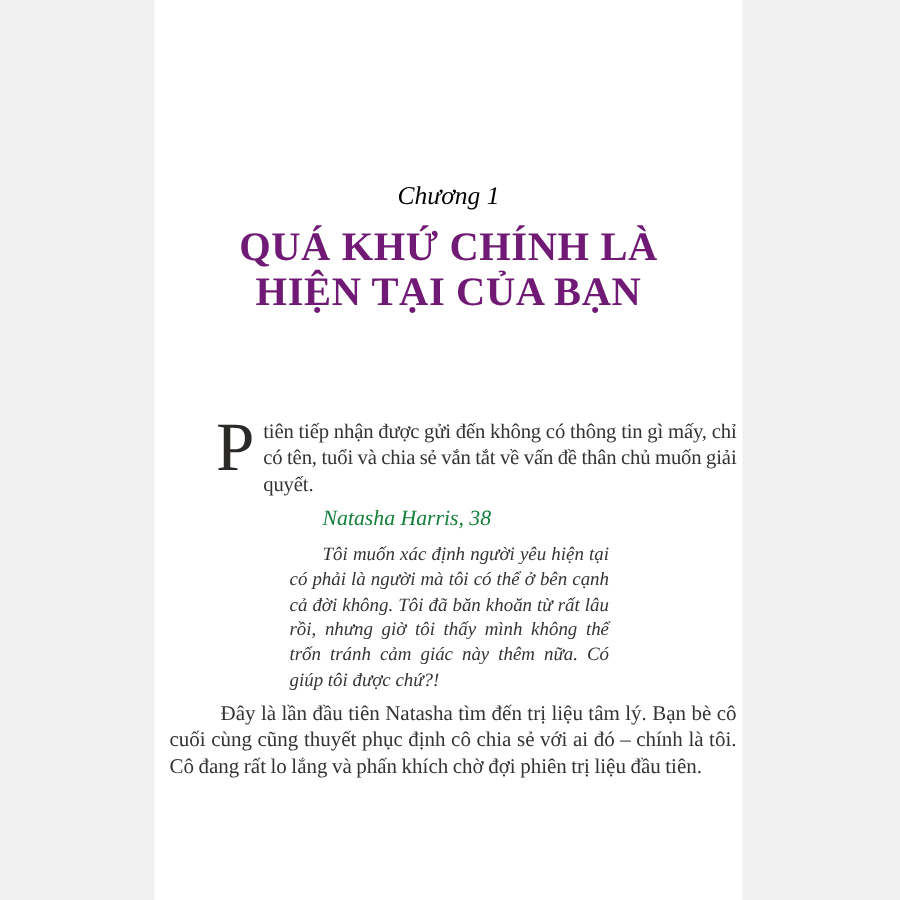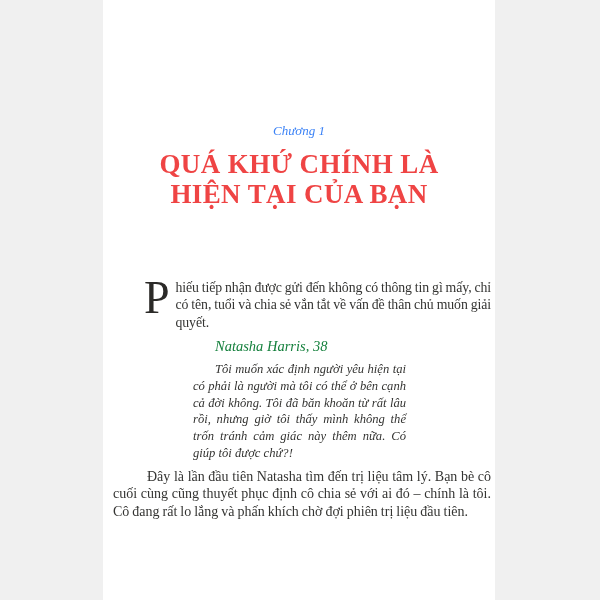--- a/index.html
+++ b/index.html
@@ -22,36 +22,36 @@
     height: 600px;
     background: #ffffff;
   }
   .chapter-label {
     position: absolute;
     top: 121px;
     left: 0;
     width: 100%;
     text-align: center;
     font-style: italic;
-    font-size: 13px;
+    font-size: 17px;
     line-height: 20px;
-    color: #3b82f6;
+    color: #000000;
   }
   .chapter-title {
     position: absolute;
     top: 149px;
     left: 0;
     width: 100%;
     margin: 0;
     text-align: center;
     font-size: 27px;
     line-height: 30px;
     font-weight: 600;
     letter-spacing: 0.4px;
-    color: #ef4444;
+    color: #701a75;
   }
   .para {
     position: absolute;
     left: 10px;
     width: 378px;
     margin: 0;
     font-size: 14px;
     line-height: 17.4px;
     text-align: justify;
     color: #343432;
@@ -103,21 +103,21 @@
 <div class="stage">
   <div class="paper">
 
     <div class="chapter-label">Chương 1</div>
 
     <h1 class="chapter-title">
       <span>QUÁ KHỨ CHÍNH LÀ</span><br>
       <span>HIỆN TẠI CỦA BẠN</span>
     </h1>
 
-    <p class="para para-first"><span class="drop-cap">P</span><span>hiếu tiếp nhận được gửi đến không có thông tin gì mấy, chỉ có tên, tuổi và chia sẻ vắn tắt về vấn đề thân chủ muốn giải quyết.</span></p>
+    <p class="para para-first"><span class="drop-cap">P</span><span>tiên tiếp nhận được gửi đến không có thông tin gì mấy, chỉ có tên, tuổi và chia sẻ vắn tắt về vấn đề thân chủ muốn giải quyết.</span></p>
 
     <div class="attribution">Natasha Harris, 38</div>
 
     <div class="quote">Tôi muốn xác định người yêu hiện tại có phải là người mà tôi có thể ở bên cạnh cả đời không. Tôi đã băn khoăn từ rất lâu rồi, nhưng giờ tôi thấy mình không thể trốn tránh cảm giác này thêm nữa. Có giúp tôi được chứ?!</div>
 
     <p class="para para-second">Đây là lần đầu tiên Natasha tìm đến trị liệu tâm lý. Bạn bè cô cuối cùng cũng thuyết phục định cô chia sẻ với ai đó – chính là tôi. Cô đang rất lo lắng và phấn khích chờ đợi phiên trị liệu đầu tiên.</p>
 
   </div>
 </div>
 

